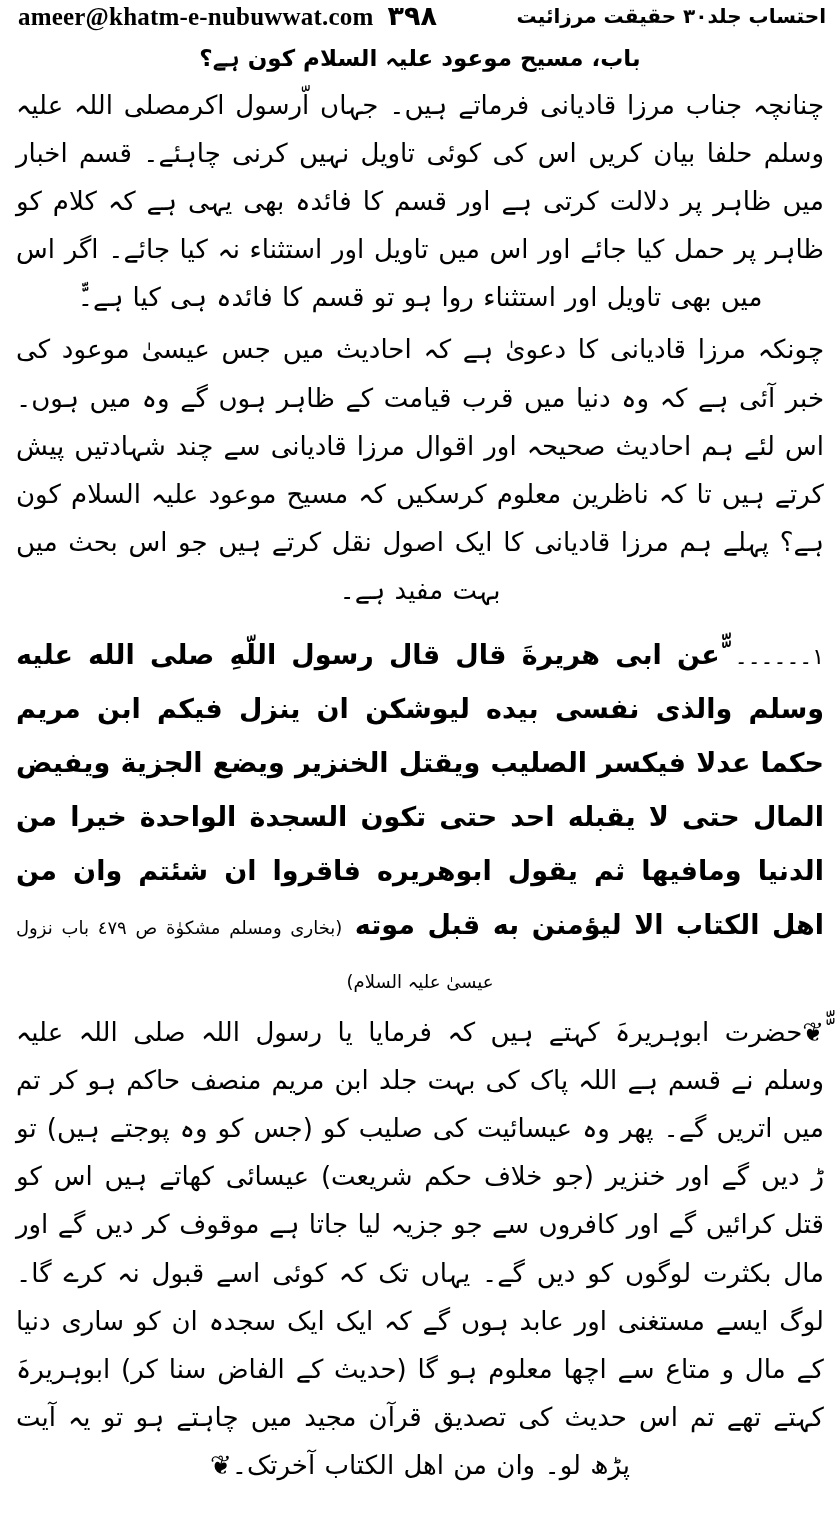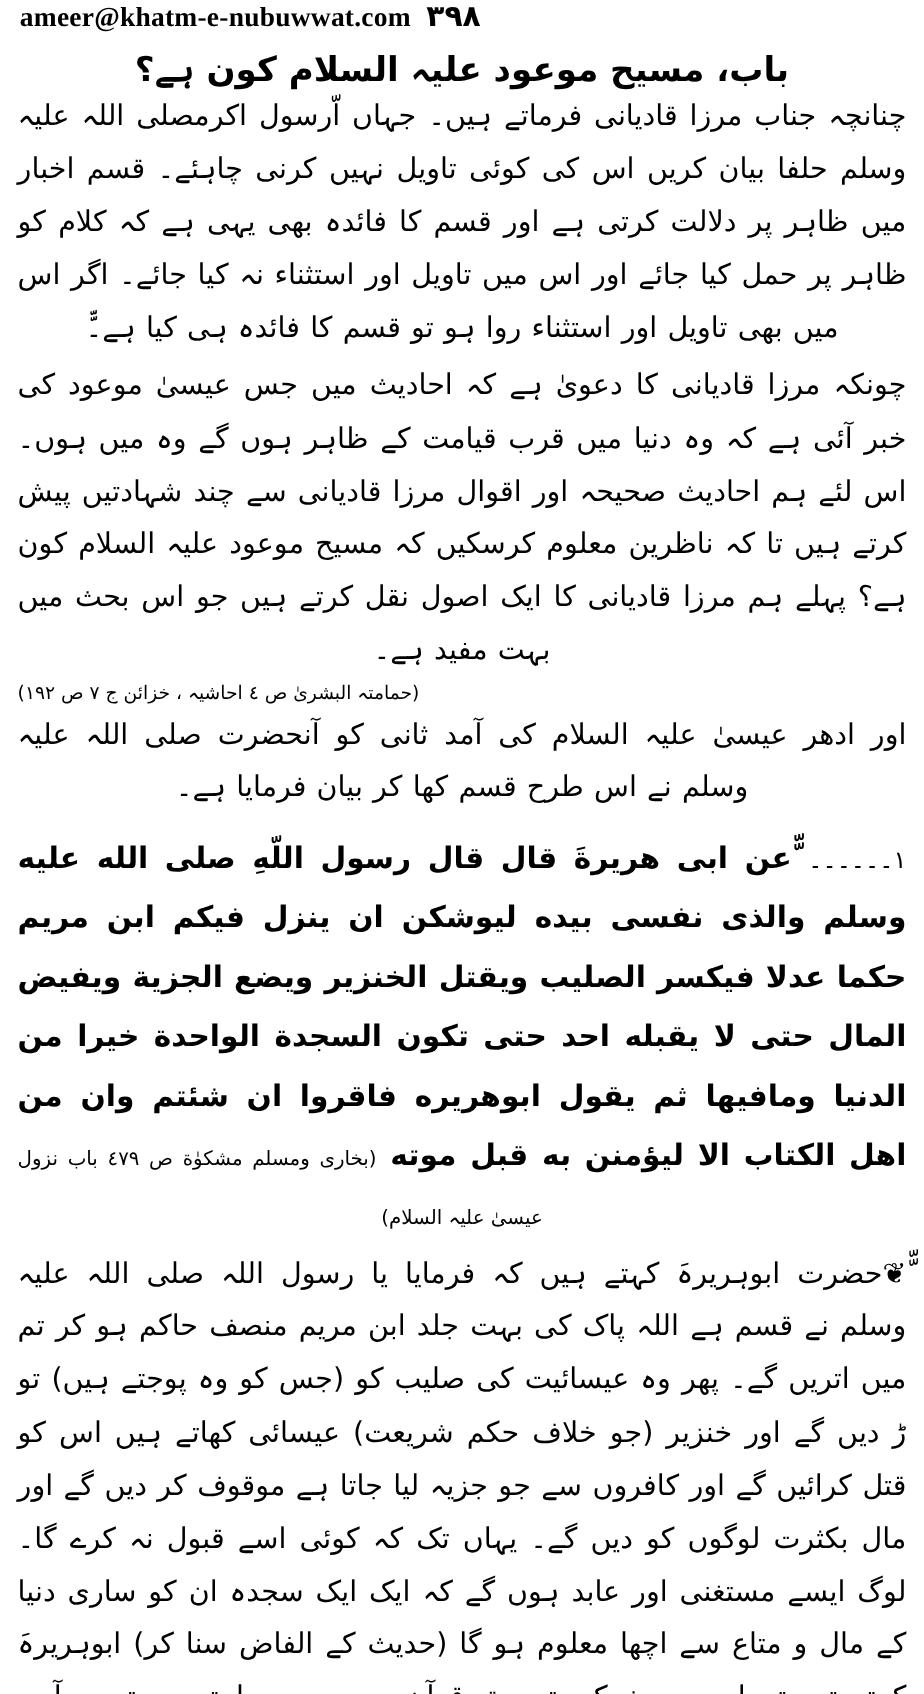--- a/index.html
+++ b/index.html
@@ -65,23 +65,23 @@
   .content {
     flex: 1;
     direction: rtl;
     text-align: justify;
     padding: 6px 16px 0 16px;
     font-family: "DejaVu Sans", sans-serif;
   }
   .chapter-title {
     direction: rtl;
     text-align: center;
-    font-size: 31px;
+    font-size: 23px;
     font-weight: bold;
-    margin: 8px 0 0 0;
+    margin: 8px 0 10px 0;
     letter-spacing: -0.5px;
   }
   p.urdu {
     direction: rtl;
     text-align: justify;
     text-align-last: center;
     font-size: 26px;
     line-height: 1.85;
     margin: 0 0 4px 0;
     letter-spacing: -0.3px;
@@ -122,34 +122,33 @@
 </head>
 <body>
 
 <div class="page">
 
   <div class="header">
     <div class="header-left">
       <span class="email">ameer@khatm-e-nubuwwat.com</span>
       <span class="page-num-ar">٣٩٨</span>
     </div>
+    <div class="header-right">احتساب جلد٣٠ حقیقت مرزائیت</div>
   </div>
   <div class="rule"></div>
 
   <div class="content">
 
     <div class="chapter-title">باب، مسیح موعود علیہ السلام کون ہے؟</div>
 
     <p class="urdu">چنانچہ جناب مرزا قادیانی فرماتے ہیں۔ جہاں اّرسول اکرمصلی اللہ علیہ وسلم حلفا بیان کریں اس کی کوئی تاویل نہیں کرنی چاہئے۔ قسم اخبار میں ظاہر پر دلالت کرتی ہے اور قسم کا فائدہ بھی یہی ہے کہ کلام کو ظاہر پر حمل کیا جائے اور اس میں تاویل اور استثناء نہ کیا جائے۔ اگر اس میں بھی تاویل اور استثناء روا ہو تو قسم کا فائدہ ہی کیا ہے۔ّّ</p>
 
     <p class="urdu">چونکہ مرزا قادیانی کا دعویٰ ہے کہ احادیث میں جس عیسیٰ موعود کی خبر آئی ہے کہ وہ دنیا میں قرب قیامت کے ظاہر ہوں گے وہ میں ہوں۔ اس لئے ہم احادیث صحیحہ اور اقوال مرزا قادیانی سے چند شہادتیں پیش کرتے ہیں تا کہ ناظرین معلوم کرسکیں کہ مسیح موعود علیہ السلام کون ہے؟ پہلے ہم مرزا قادیانی کا ایک اصول نقل کرتے ہیں جو اس بحث میں بہت مفید ہے۔</p>
 
-    <div class="ref">(حمامتہ البشریٰ ص ٤ احاشیہ ، خزائن ج ٧ ص ١٩٢)</div>
 
-    <p class="urdu">اور ادھر عیسیٰ علیہ السلام کی آمد ثانی کو آنحضرت صلی اللہ علیہ وسلم نے اس طرح قسم کھا کر بیان فرمایا ہے۔</p>
 
     <div class="arabic-block">
       <span class="dots">١۔۔۔۔۔۔</span>
       <span>ّّعن ابی هریرةَ قال قال رسول اللّهِ صلی الله علیه وسلم والذی نفسی بیده لیوشكن ان ینزل فیكم ابن مریم حكما عدلا فیكسر الصلیب ویقتل الخنزیر ویضع الجزیة ویفیض المال حتی لا یقبله احد حتی تكون السجدة الواحدة خیرا من الدنیا ومافیها ثم یقول ابوهریره فاقروا ان شئتم وان من اهل الكتاب الا لیؤمنن به قبل موته</span>
       <span class="small-ref-inline">(بخاری ومسلم مشکوٰة ص ٤٧٩ باب نزول عیسیٰ علیہ السلام)</span>
     </div>
 
     <p class="urdu">ّّ❦حضرت ابوہریرہَ کہتے ہیں کہ فرمایا یا رسول اللہ صلی اللہ علیہ وسلم نے قسم ہے اللہ پاک کی بہت جلد ابن مریم منصف حاکم ہو کر تم میں اتریں گے۔ پھر وہ عیسائیت کی صلیب کو (جس کو وہ پوجتے ہیں) تو ڑ دیں گے اور خنزیر (جو خلاف حکم شریعت) عیسائی کھاتے ہیں اس کو قتل کرائیں گے اور کافروں سے جو جزیہ لیا جاتا ہے موقوف کر دیں گے اور مال بکثرت لوگوں کو دیں گے۔ یہاں تک کہ کوئی اسے قبول نہ کرے گا۔ لوگ ایسے مستغنی اور عابد ہوں گے کہ ایک ایک سجدہ ان کو ساری دنیا کے مال و متاع سے اچھا معلوم ہو گا (حدیث کے الفاض سنا کر) ابوہریرہَ کہتے تھے تم اس حدیث کی تصدیق قرآن مجید میں چاہتے ہو تو یہ آیت پڑھ لو۔ وان من اهل الكتاب آخرتک۔❦</p>
 
   </div>

